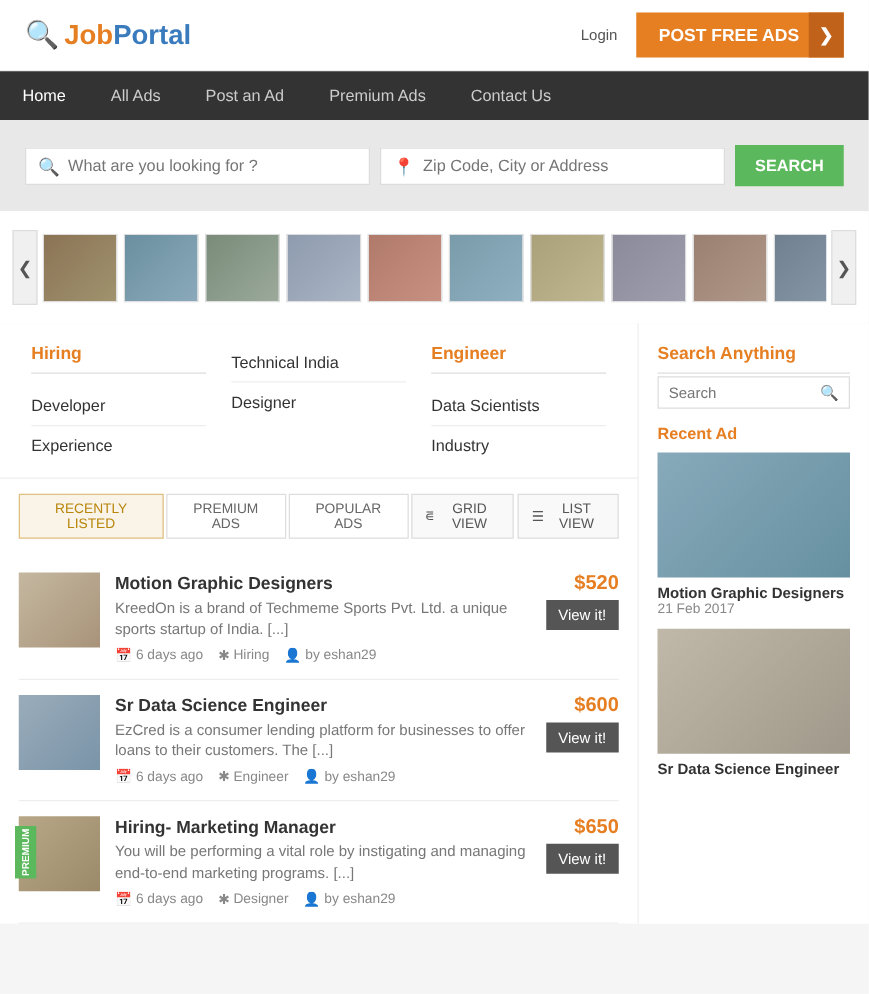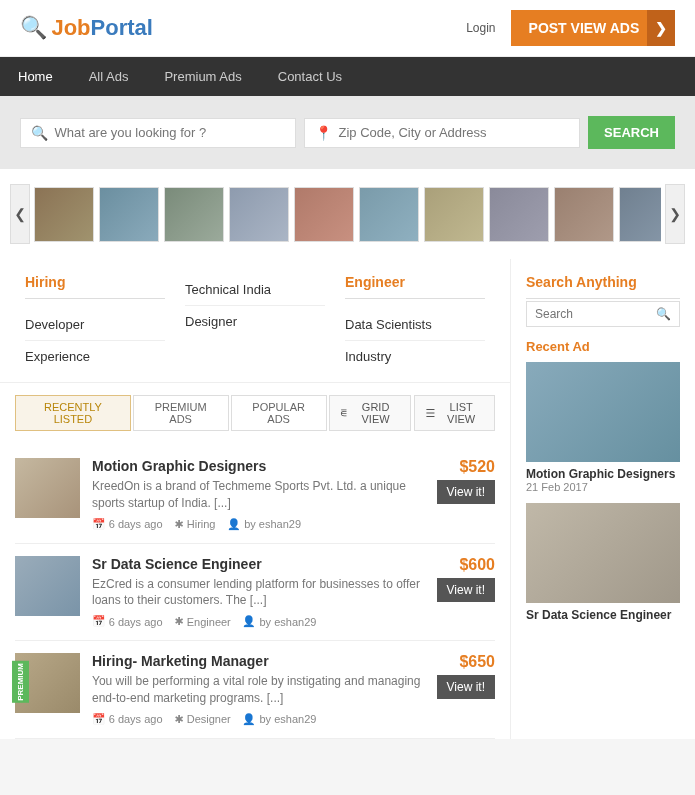--- a/index.html
+++ b/index.html
@@ -88,29 +88,30 @@
 
 <div class="header">
   <div class="logo">
     <span class="logo-icon">🔍</span>
     <span class="logo-job">Job</span>
     <span class="logo-portal">Portal</span>
   </div>
   <div class="header-right">
     <a class="login-link" href="#">Login</a>
     <button class="post-btn">
-      <span>POST VIEW ADS</span>
+      <span>POST FREE ADS</span>
       <span class="post-btn-arrow">❯</span>
     </button>
   </div>
 </div>
 
 <nav class="nav">
   <a href="#" class="active">Home</a>
   <a href="#">All Ads</a>
+  <a href="#">Post an Ad</a>
   <a href="#">Premium Ads</a>
   <a href="#">Contact Us</a>
 </nav>
 
 <div class="search-section">
   <div class="search-input-wrap">
     <span class="search-icon-sm">🔍</span>
     <input type="text" placeholder="What are you looking for ?" style="">
   </div>
   <div class="location-input-wrap">

